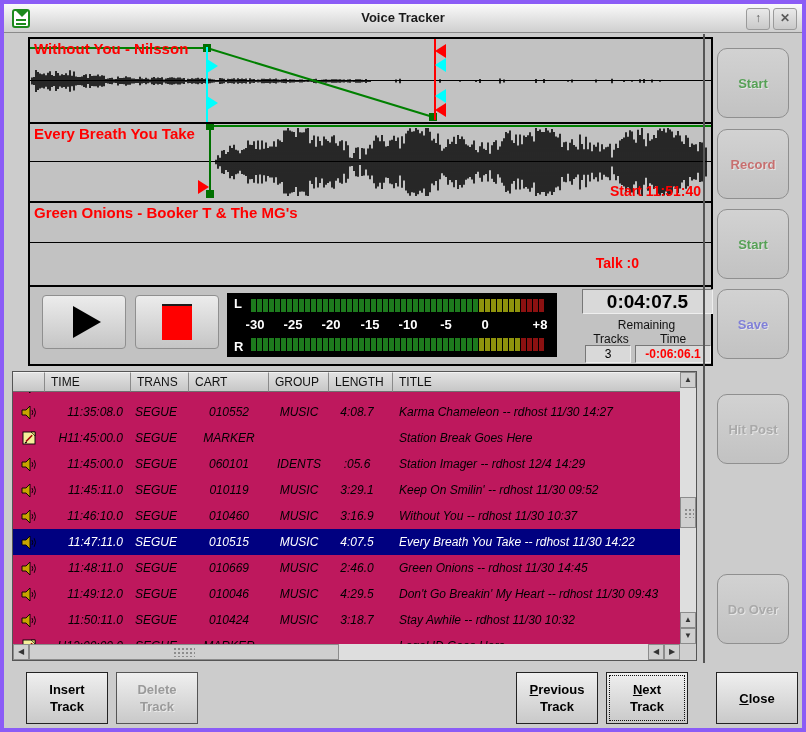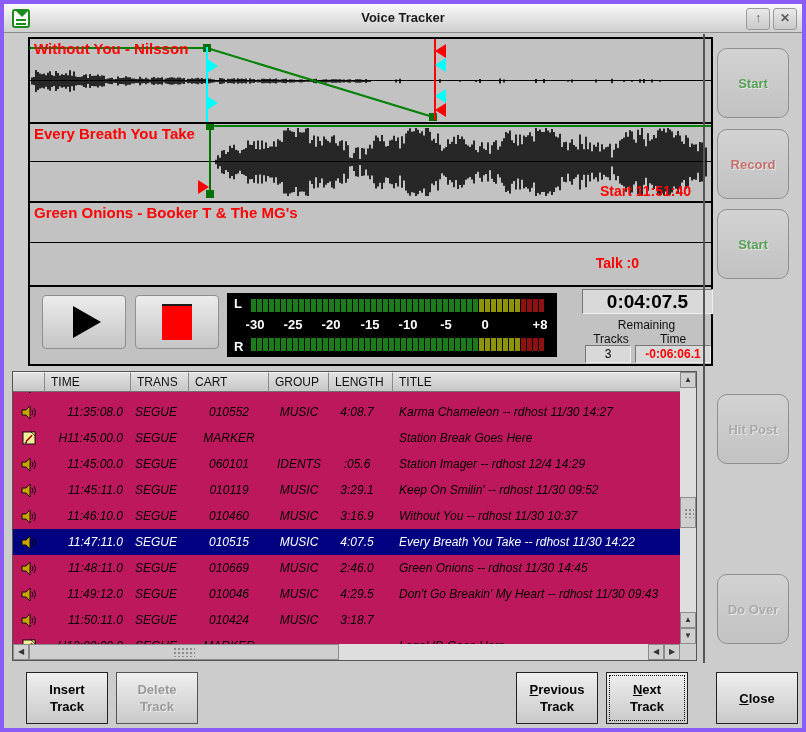--- a/index.html
+++ b/index.html
@@ -125,21 +125,21 @@
       <div class="centerline" style="top:37px"></div>
       <svg class="wave" width="681" height="77">
         <path id="wave2" stroke="#000" stroke-width="1.6" fill="none" d="M186 35.7L186 40.3M188 31.3L188 44.7M190 33.7L190 42.3M192 26.7L192 49.3M194 26.1L194 49.9M196 30.1L196 45.9M198 28.0L198 48.0M200 21.8L200 54.2M202 24.1L202 51.9M204 20.7L204 55.3M206 25.8L206 50.2M208 26.4L208 49.6M210 29.2L210 46.8M212 26.1L212 49.9M214 25.2L214 50.8M216 24.0L216 52.0M218 16.4L218 59.6M220 20.8L220 55.2M222 21.1L222 54.9M224 17.2L224 58.8M226 24.9L226 51.1M228 16.6L228 59.4M230 25.5L230 50.5M232 16.6L232 59.4M234 24.8L234 51.2M236 18.6L236 57.4M238 24.1L238 51.9M240 22.6L240 53.4M242 22.6L242 53.4M244 17.3L244 58.7M246 22.7L246 53.3M248 15.3L248 60.7M250 16.6L250 59.4M252 18.0L252 58.0M254 6.5L254 69.5M256 6.5L256 69.5M258 4.0L258 72.0M260 6.4L260 69.6M262 7.4L262 68.6M264 7.9L264 68.1M266 13.0L266 63.0M268 4.0L268 72.0M270 8.2L270 67.8M272 8.6L272 67.4M274 8.3L274 67.7M276 4.4L276 71.6M278 4.0L278 72.0M280 19.2L280 56.8M282 16.0L282 60.0M284 11.6L284 64.4M286 22.7L286 53.3M288 12.4L288 63.6M290 17.1L290 58.9M292 21.5L292 54.5M294 12.6L294 63.4M296 15.2L296 60.8M298 17.1L298 58.9M300 18.4L300 57.6M302 12.4L302 63.6M304 11.2L304 64.8M306 19.3L306 56.7M308 21.8L308 54.2M310 17.3L310 58.7M312 16.3L312 59.7M314 26.2L314 49.8M316 17.2L316 58.8M318 21.3L318 54.7M320 33.4L320 42.6M322 33.9L322 42.1M324 29.0L324 47.0M326 23.7L326 52.3M328 23.2L328 52.8M330 35.0L330 41.0M332 24.0L332 52.0M334 24.6L334 51.4M336 30.6L336 45.4M338 24.5L338 51.5M340 20.7L340 55.3M342 24.6L342 51.4M344 16.8L344 59.2M346 11.6L346 64.4M348 13.5L348 62.5M350 17.2L350 58.8M352 11.0L352 65.0M354 17.2L354 58.8M356 22.6L356 53.4M358 22.0L358 54.0M360 16.6L360 59.4M362 15.7L362 60.3M364 11.8L364 64.2M366 17.1L366 58.9M368 13.6L368 62.4M370 24.6L370 51.4M372 12.3L372 63.7M374 19.4L374 56.6M376 9.6L376 66.4M378 6.7L378 69.3M380 4.3L380 71.7M382 7.8L382 68.2M384 7.2L384 68.8M386 4.0L386 72.0M388 5.7L388 70.3M390 9.2L390 66.8M392 7.3L392 68.7M394 11.6L394 64.4M396 4.0L396 72.0M398 4.0L398 72.0M400 7.8L400 68.2M402 16.6L402 59.4M404 14.8L404 61.2M406 18.9L406 57.1M408 9.5L408 66.5M410 20.8L410 55.2M412 26.8L412 49.2M414 24.4L414 51.6M416 23.1L416 52.9M418 15.2L418 60.8M420 19.9L420 56.1M422 17.8L422 58.2M424 12.7L424 63.3M426 20.0L426 56.0M428 11.1L428 64.9M430 15.0L430 61.0M432 12.4L432 63.6M434 15.3L434 60.7M436 20.3L436 55.7M438 21.4L438 54.6M440 23.1L440 52.9M442 20.4L442 55.6M444 16.6L444 59.4M446 26.1L446 49.9M448 28.3L448 47.7M450 22.2L450 53.8M452 18.3L452 57.7M454 24.8L454 51.2M456 25.9L456 50.1M458 18.5L458 57.5M460 29.8L460 46.2M462 21.3L462 54.7M464 18.1L464 57.9M466 16.3L466 59.7M468 25.8L468 50.2M470 22.5L470 53.5M472 17.3L472 58.7M474 14.2L474 61.8M476 8.1L476 67.9M478 9.3L478 66.7M480 6.6L480 69.4M482 16.2L482 59.8M484 18.9L484 57.1M486 10.4L486 65.6M488 21.5L488 54.5M490 10.6L490 65.4M492 20.3L492 55.7M494 11.4L494 64.6M496 13.1L496 62.9M498 11.3L498 64.7M500 8.2L500 67.8M502 12.3L502 63.7M504 17.6L504 58.4M506 4.0L506 72.0M508 7.1L508 68.9M510 5.6L510 70.4M512 8.0L512 68.0M514 7.9L514 68.1M516 4.0L516 72.0M518 6.6L518 69.4M520 8.6L520 67.4M522 5.0L522 71.0M524 7.9L524 68.1M526 12.5L526 63.5M528 13.4L528 62.6M530 9.7L530 66.3M532 23.1L532 52.9M534 18.3L534 57.7M536 17.8L536 58.2M538 26.3L538 49.7M540 18.8L540 57.2M542 15.3L542 60.7M544 20.9L544 55.1M546 22.7L546 53.3M548 25.5L548 50.5M550 10.5L550 65.5M552 20.1L552 55.9M554 25.3L554 50.7M556 12.8L556 63.2M558 25.2L558 50.8M560 18.5L560 57.5M562 27.3L562 48.7M564 20.8L564 55.2M566 22.7L566 53.3M568 18.6L568 57.4M570 27.6L570 48.4M572 20.3L572 55.7M574 25.2L574 50.8M576 23.2L576 52.8M578 22.7L578 53.3M580 19.7L580 56.3M582 33.4L582 42.6M584 25.7L584 50.3M586 19.8L586 56.2M588 24.0L588 52.0M590 16.6L590 59.4M592 15.0L592 61.0M594 13.4L594 62.6M596 8.3L596 67.7M598 12.7L598 63.3M600 6.3L600 69.7M602 7.4L602 68.6M604 15.4L604 60.6M606 18.7L606 57.3M608 5.8L608 70.2M610 11.0L610 65.0M612 4.1L612 71.9M614 15.3L614 60.7M616 22.2L616 53.8M618 9.2L618 66.8M620 16.7L620 59.3M622 15.3L622 60.7M624 11.0L624 65.0M626 14.0L626 62.0M628 6.2L628 69.8M630 4.4L630 71.6M632 7.1L632 68.9M634 4.6L634 71.4M636 8.5L636 67.5M638 4.0L638 72.0M640 5.4L640 70.6M642 7.5L642 68.5M644 13.5L644 62.5M646 11.2L646 64.8M648 7.1L648 68.9M650 11.4L650 64.6M652 17.6L652 58.4M654 20.1L654 55.9M656 11.2L656 64.8M658 13.7L658 62.3M660 22.9L660 53.1M662 19.5L662 56.5M664 20.8L664 55.2M666 20.3L666 55.7M668 27.3L668 48.7M670 17.9L670 58.1M672 18.6L672 57.4M674 20.8L674 55.2M676 23.4L676 52.6"></path>
         <line x1="180" y1="2" x2="681" y2="2" stroke="#008000" stroke-width="2"></line>
       </svg>
       <div class="vline" style="left:179px;top:0;height:74px;background:#007000"></div>
       <div class="sq" style="left:176px;top:-2px"></div>
       <div class="sq" style="left:176px;top:66px"></div>
       <div class="tri tri-right" style="left:168px;top:56px;border-left-color:#ff0000"></div>
       <div class="track-title">Every Breath You Take</div>
-      <div class="deck-red-label" style="right:20px;bottom:2px">Start 11:51:40</div>
+      <div class="deck-red-label" style="right:10px;bottom:2px">Start 11:51:40</div>
     </div>
     <div class="tdiv"></div>
 
     <div class="track" id="track3">
       <div class="centerline" style="top:39px"></div>
       <div class="track-title">Green Onions - Booker T &amp; The MG's</div>
       <div class="deck-red-label" style="right:72px;bottom:14px">Talk :0</div>
     </div>
     <div class="tdiv"></div>
 
@@ -420,20 +420,21 @@
               <svg width="17" height="15" viewBox="0 0 17 15">
                 <polygon points="1,5 5,5 9,1 9,14 5,10 1,10" fill="#c8a400" stroke="#000" stroke-width="0.9"></polygon>
                 <path d="M11 5 Q12.6 7.5 11 10 M13.2 3.2 Q15.8 7.5 13.2 11.8" fill="none" stroke="#000" stroke-width="0.9"></path>
               </svg>
             </div>
             <div class="cell c-time">11:50:11.0</div>
             <div class="cell c-trans">SEGUE</div>
             <div class="cell c-cart">010424</div>
             <div class="cell c-group">MUSIC</div>
             <div class="cell c-length">3:18.7</div>
+            <div class="cell c-title">Stay Awhile -- rdhost 11/30 10:32</div>
           </div>
           <div class="log-row log-grid">
             <div class="cell icon-cell">
               <svg width="15" height="15" viewBox="0 0 15 15">
                 <rect x="1" y="1" width="12" height="12" fill="#f5ef9a" stroke="#000" stroke-width="0.9"></rect>
                 <path d="M9 1 L13 5 L13 1 Z" fill="#d8d06a" stroke="#000" stroke-width="0.6"></path>
                 <path d="M4 10.5 L10.2 4.2" stroke="#a00000" stroke-width="1.6"></path>
                 <path d="M3 12 L4.8 10.9" stroke="#000" stroke-width="1.2"></path>
               </svg>
             </div>
@@ -464,20 +465,21 @@
       <div class="sb-btn" style="left:651px">▶</div>
     </div>
     <div id="sb-corner"></div>
   </div>
 
   <div id="side-divider"></div>
 
   <div class="side-btn" style="top: 44px; color: rgb(86, 161, 86);">Start</div>
   <div class="side-btn" style="top: 125px; color: rgb(199, 111, 111);">Record</div>
   <div class="side-btn" style="top: 205px; color: rgb(86, 161, 86);">Start</div>
+  <div class="side-btn" style="top: 285px; color: rgb(128, 128, 216);">Save</div>
   <div class="side-btn" style="top: 570px; color: rgb(169, 169, 169);">Do Over</div>
   <div class="side-btn" style="top: 390px; color: rgb(169, 169, 169);">Hit Post</div>
 
   <div class="bot-btn" id="insert-btn">
     <span>Insert</span>
     <span>Track</span>
   </div>
   <div class="bot-btn disabled" id="delete-btn">
     <span>Delete</span>
     <span>Track</span>

